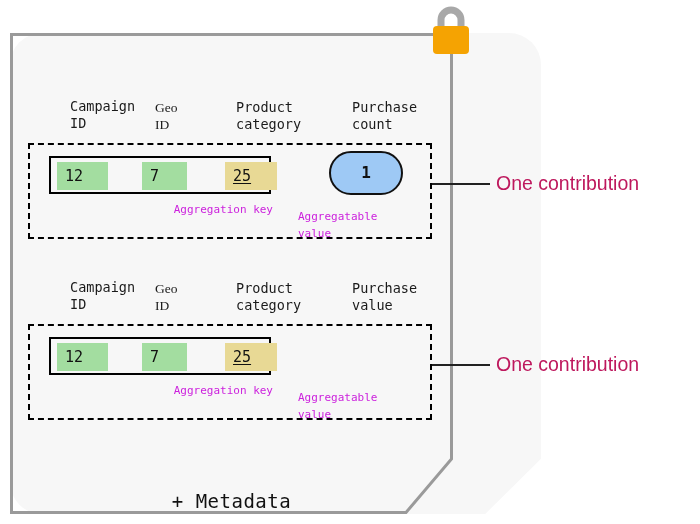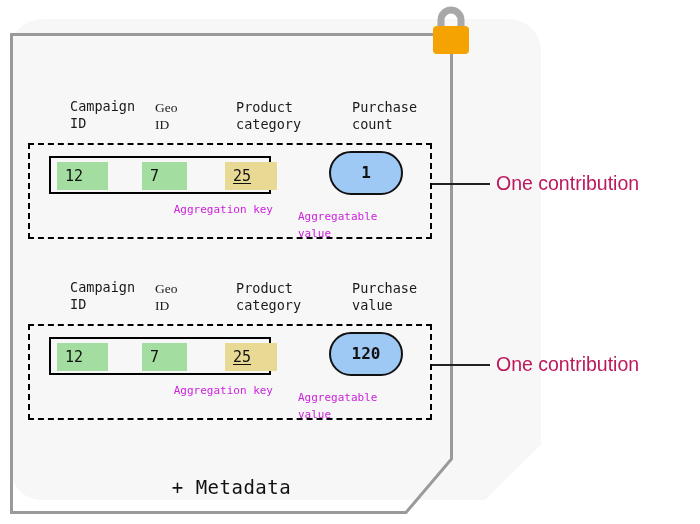--- a/index.html
+++ b/index.html
@@ -13,21 +13,21 @@
     position: relative;
     overflow: hidden;
     font-family: "DejaVu Sans Mono", "Liberation Mono", monospace;
     -webkit-font-smoothing: antialiased;
   }
 
   
   .card {
     position: absolute;
     left: 10px;
-    top: 19px;
+    top: 33px;
     width: 531px;
     height: 481px;
     background: #f7f7f7;
     
     clip-path: polygon(0 0, 100% 0, 100% 88.5%, 89.5% 100%, 0 100%);
     border-radius: 32px;
   }
   .card-border {
     position: absolute;
     left: 10px;
@@ -240,21 +240,20 @@
 
   <div class="dashbox">
     <div class="keybox">
       <div class="cell cell-campaign">12</div>
       <div class="cell cell-geo">7</div>
       <div class="cell cell-product">
         <span>25</span>
       </div>
     </div>
 
-    <div class="pill">120</div>
 
     <div class="caption cap-key">Aggregation key</div>
     <div class="caption cap-value">Aggregatable value</div>
   </div>
 </div>
 
 <div class="leader leader-2"></div>
 <div class="annot annot-2">One contribution</div>
 
 <div class="card" style="background:none; clip-path:none; pointer-events:none;">

